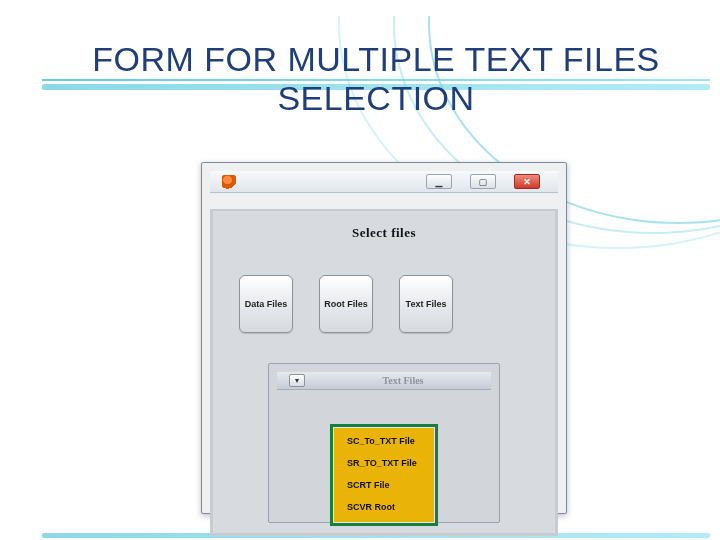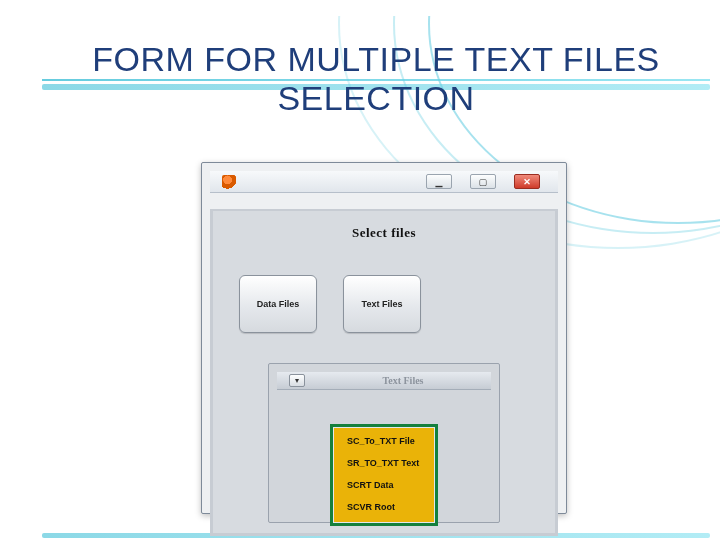--- a/index.html
+++ b/index.html
@@ -91,21 +91,21 @@
     font-weight: 700;
     font-size: 13px;
     color: #111;
     letter-spacing: .5px;
     font-family: "Times New Roman", serif;
     margin-top: 6px;
   }
 
   .button-row { display: flex; gap: 10px; margin-top: 4px;}
   .j-btn {
-    width: 78px; height: 58px;
+    width: 54px; height: 58px;
     border: 1px solid #8a929c;
     border-radius: 6px;
     background: linear-gradient(to bottom,#ffffff,#e5e8ec 55%,#d6dadf);
     display:flex; align-items:center; justify-content:center;
     font-size: 9px; font-weight: 600; color:#222;
     box-shadow: inset 0 1px 0 #fff, 0 1px 1px rgba(0,0,0,.15);
     text-align:center; padding:0 4px;
   }
 
   .internal-frame {
@@ -174,33 +174,34 @@
         <span>✕</span>
       </div>
     </div>
   </div>
 
   <div class="client">
     <div class="select-label">Select files</div>
 
     <div class="button-row">
       <div class="j-btn">Data Files</div>
+      <div class="j-btn">Root Files</div>
       <div class="j-btn">Text Files</div>
     </div>
 
     <div class="internal-frame">
       <div class="internal-title">
         <div class="dropdown-toggle">
           <span>▾</span>
         </div>
         <div class="internal-title-text">Text Files</div>
       </div>
       <div class="internal-body">
         <div class="list-box">
           <div class="list-item">SC_To_TXT File</div>
-          <div class="list-item">SR_TO_TXT Text</div>
-          <div class="list-item">SCRT Data</div>
+          <div class="list-item">SR_TO_TXT File</div>
+          <div class="list-item">SCRT File</div>
           <div class="list-item">SCVR Root</div>
         </div>
       </div>
     </div>
   </div>
 </div>
 
 </body></html>

